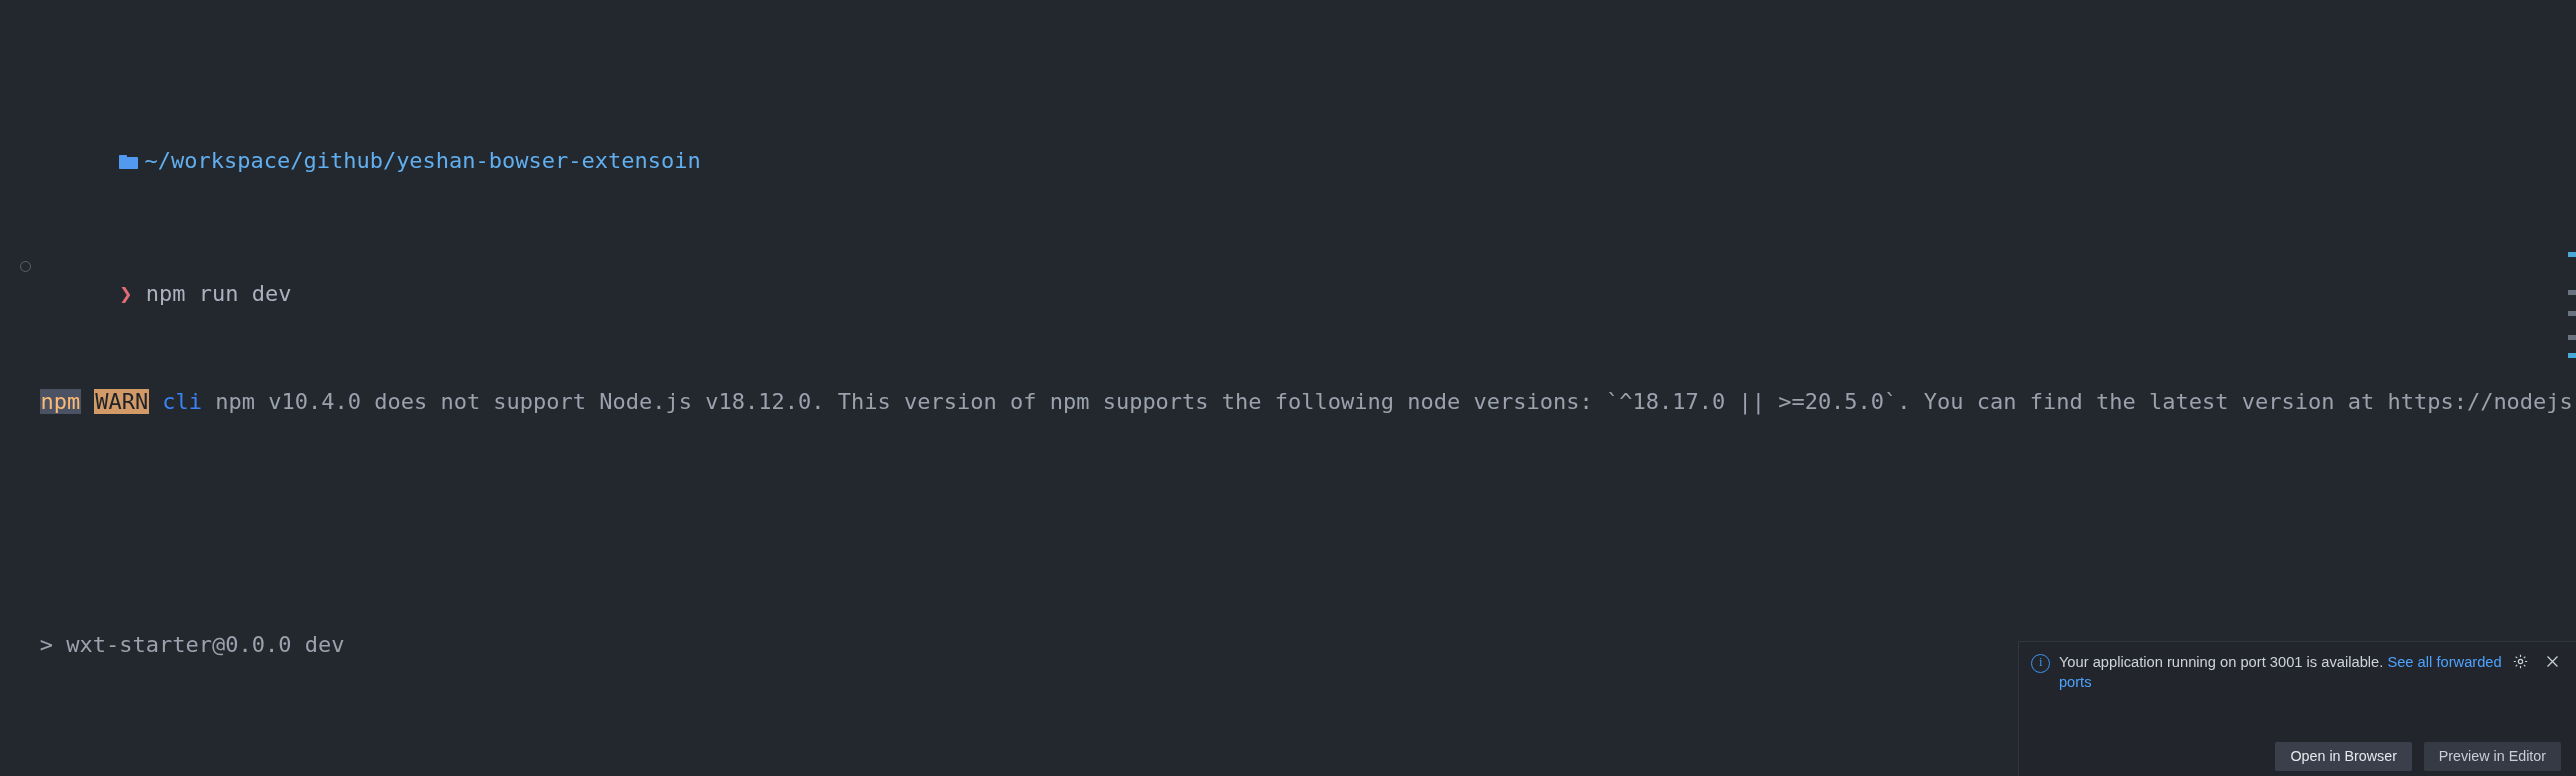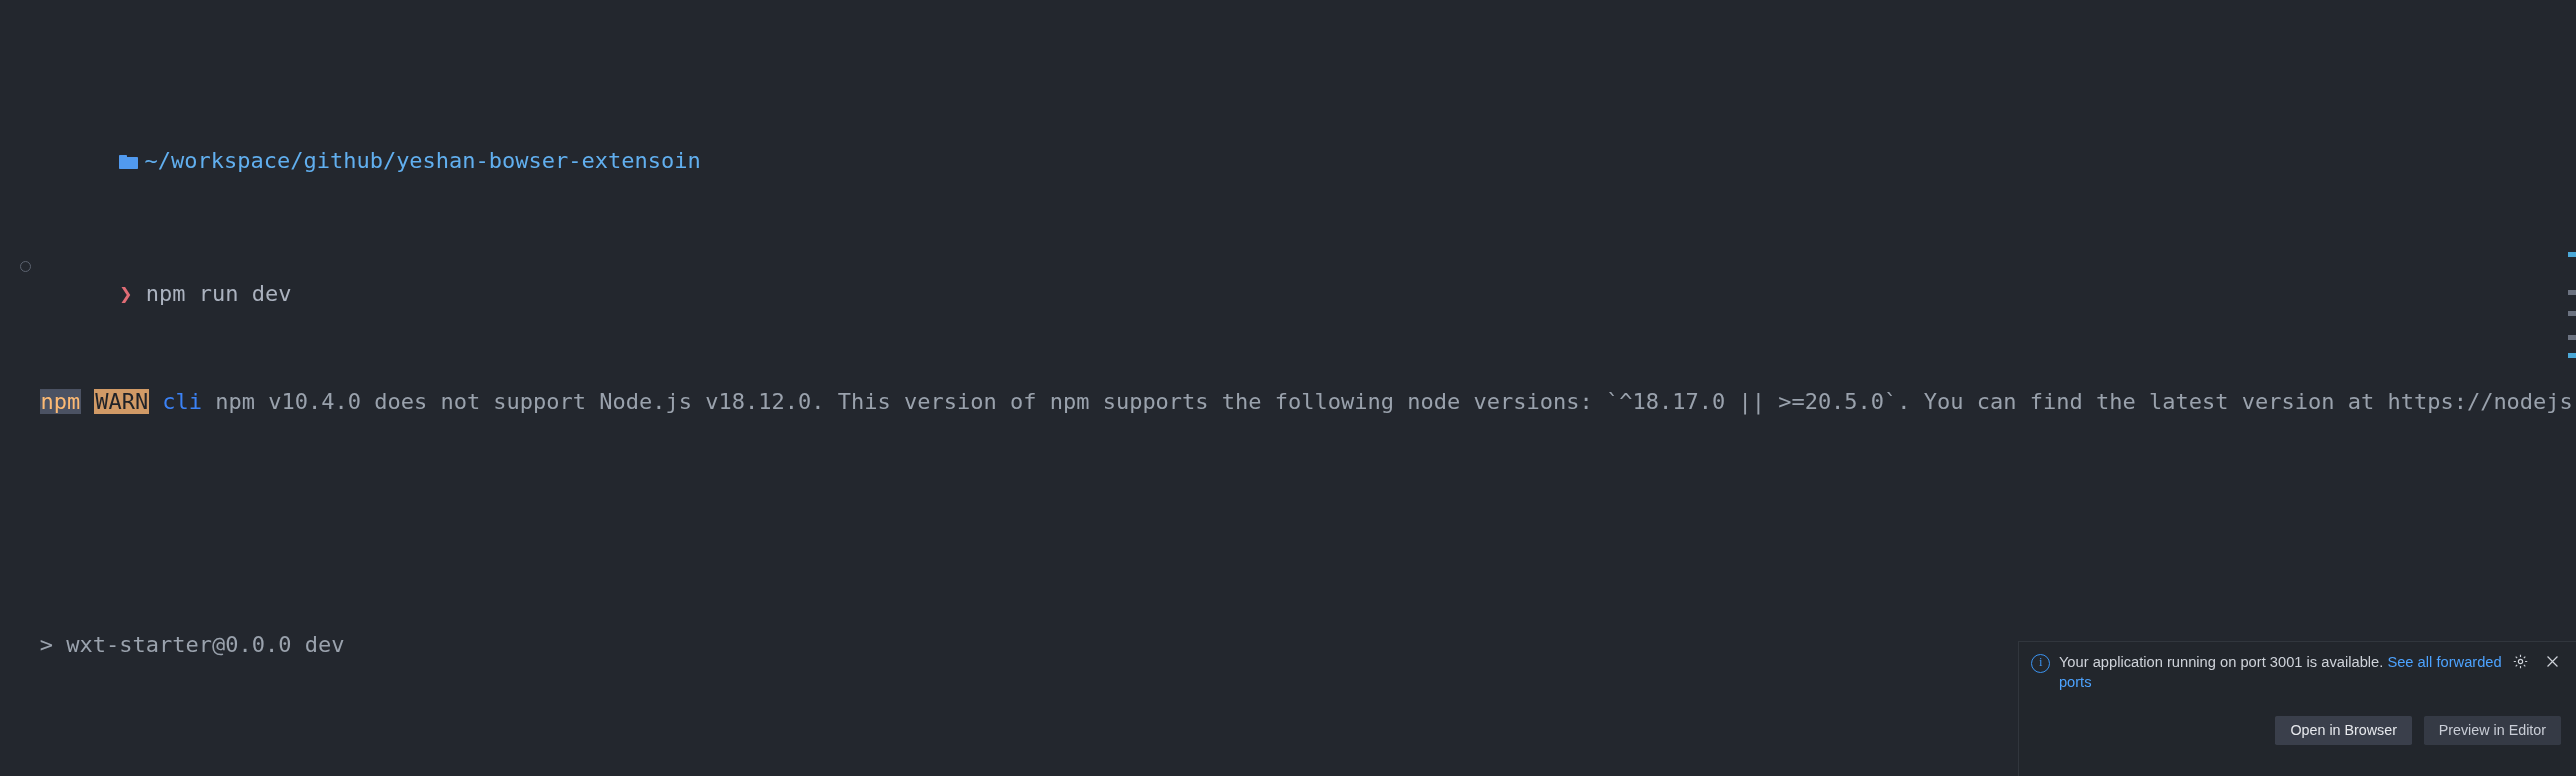--- a/index.html
+++ b/index.html
@@ -167,21 +167,21 @@
     margin-top: 0.8px;
   }
   .gear-icon, .close-icon {
     width: 17px; height: 17px;
     color: #cfd3da;
     display: block;
   }
   .toast-buttons {
     position: absolute;
     right: 15px;
-    bottom: 32px;
+    bottom: 6px;
     display: flex;
     gap: 11.8px;
   }
   .toast-btn {
     background: #3a3f4b;
     color: #e7e9ed;
     border: none;
     font-family: "Liberation Sans", sans-serif;
     font-size: 14.3px;
     padding: 6.7px 15px;

